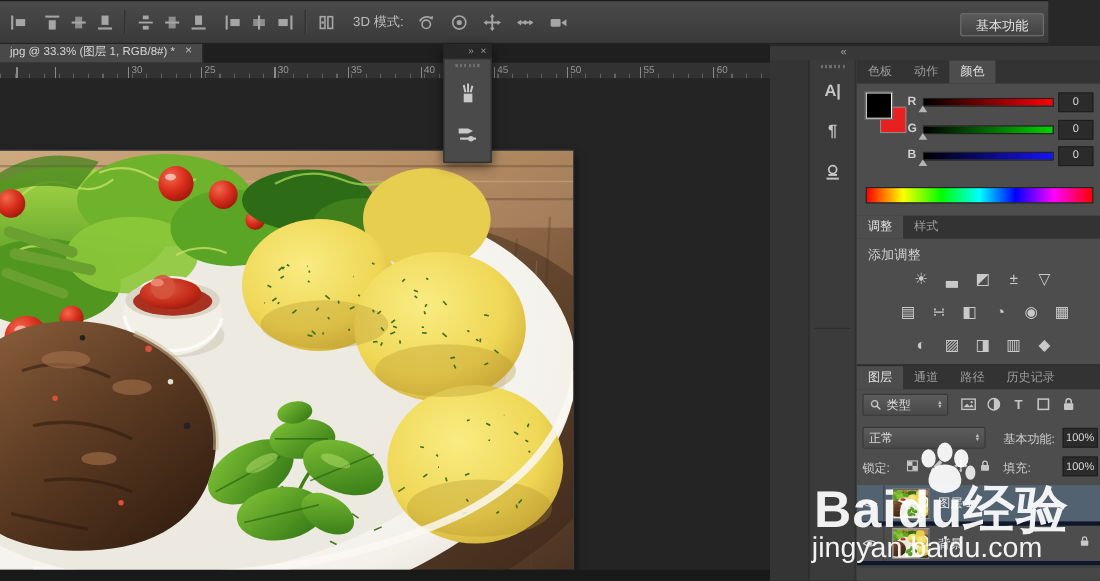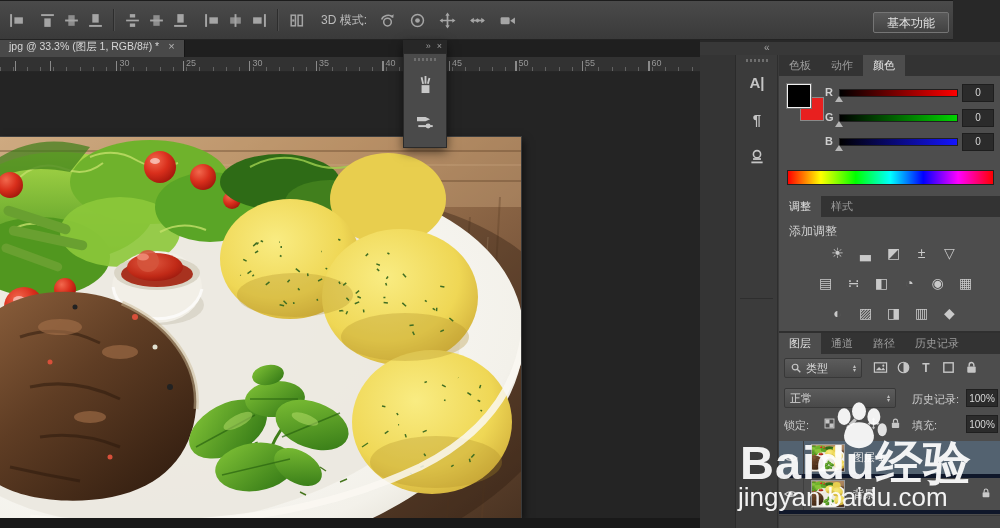--- a/index.html
+++ b/index.html
@@ -699,21 +699,21 @@
             </svg>
           </div>
 
         <div class="pselect blend-select">
           <span>正常</span>
           <span class="updn">
               <span>▴</span>
               <span>▾</span>
             </span>
         </div>
-        <span class="row-label" style="left:133px;top:38px">历史记录:</span>
+        <span class="row-label" style="left:133px;top:38px">基本功能:</span>
         <div class="val-box" style="top:35px">100%</div>
 
         <span class="row-label" style="left:5px;top:64px">锁定:</span>
         <div class="lock-ics">
             <svg class="ic">
               <use href="#sym-checker"></use>
             </svg>
             <svg class="ic">
               <use href="#sym-brush"></use>
             </svg>

